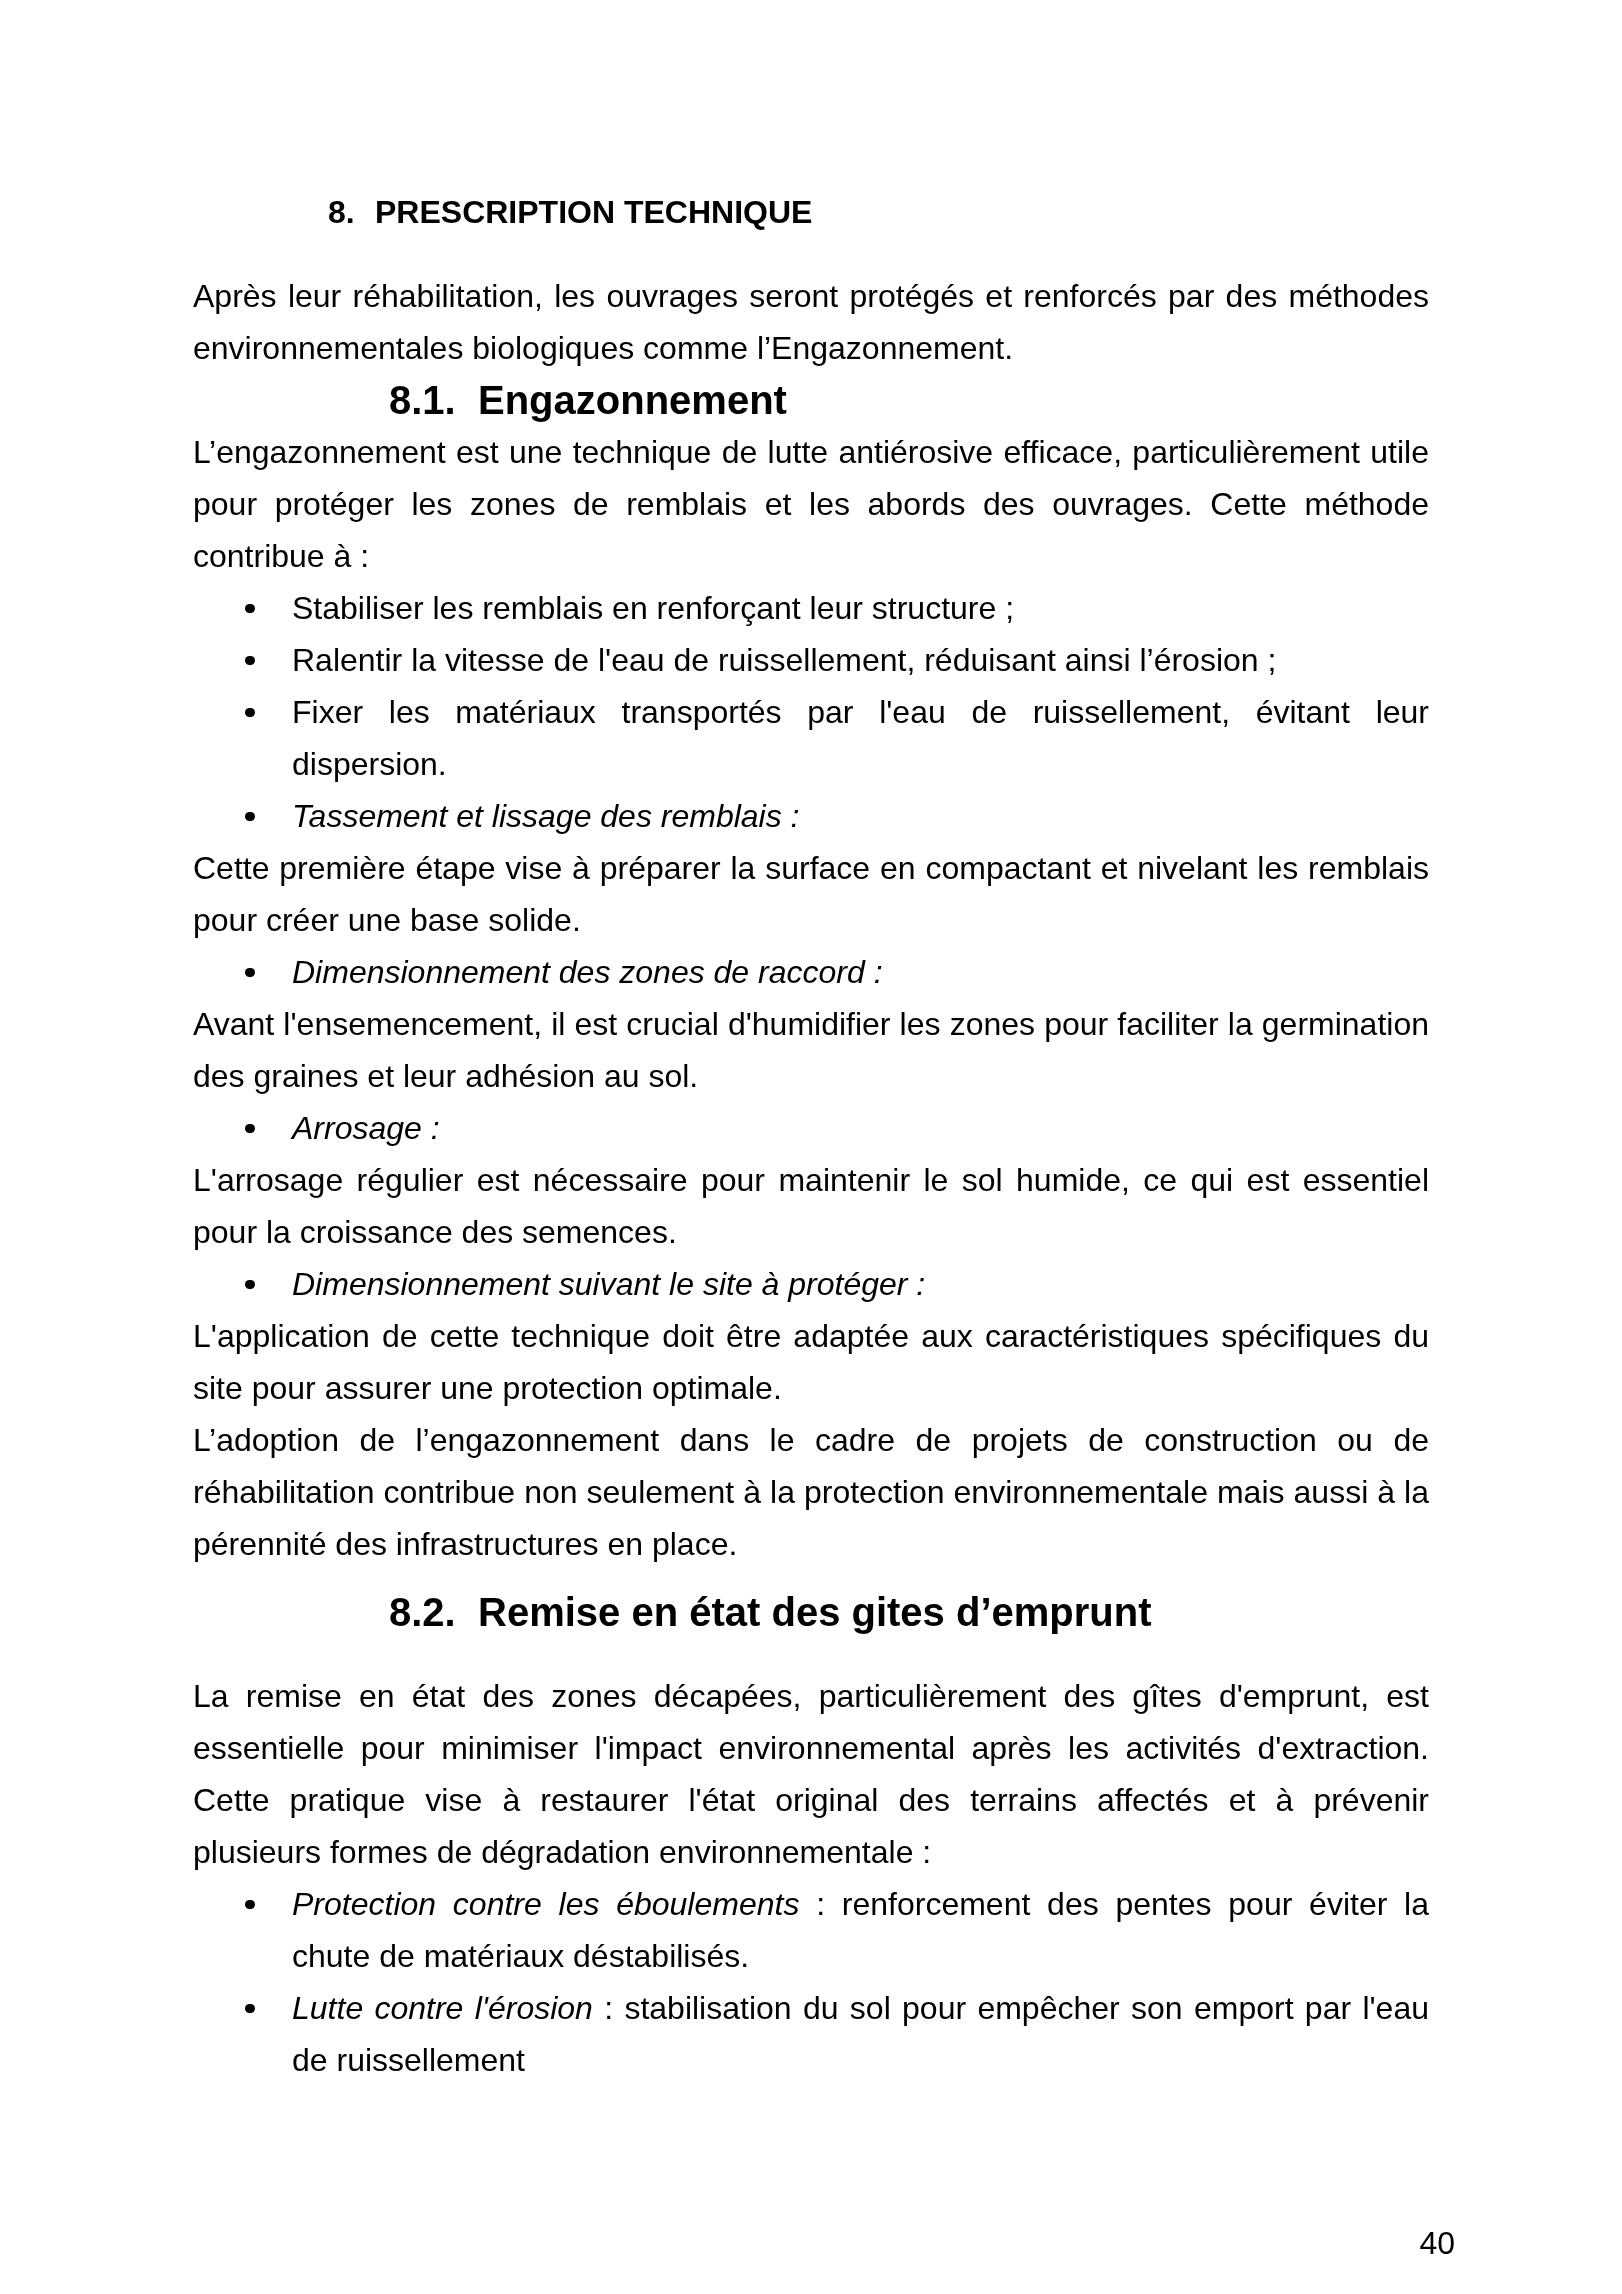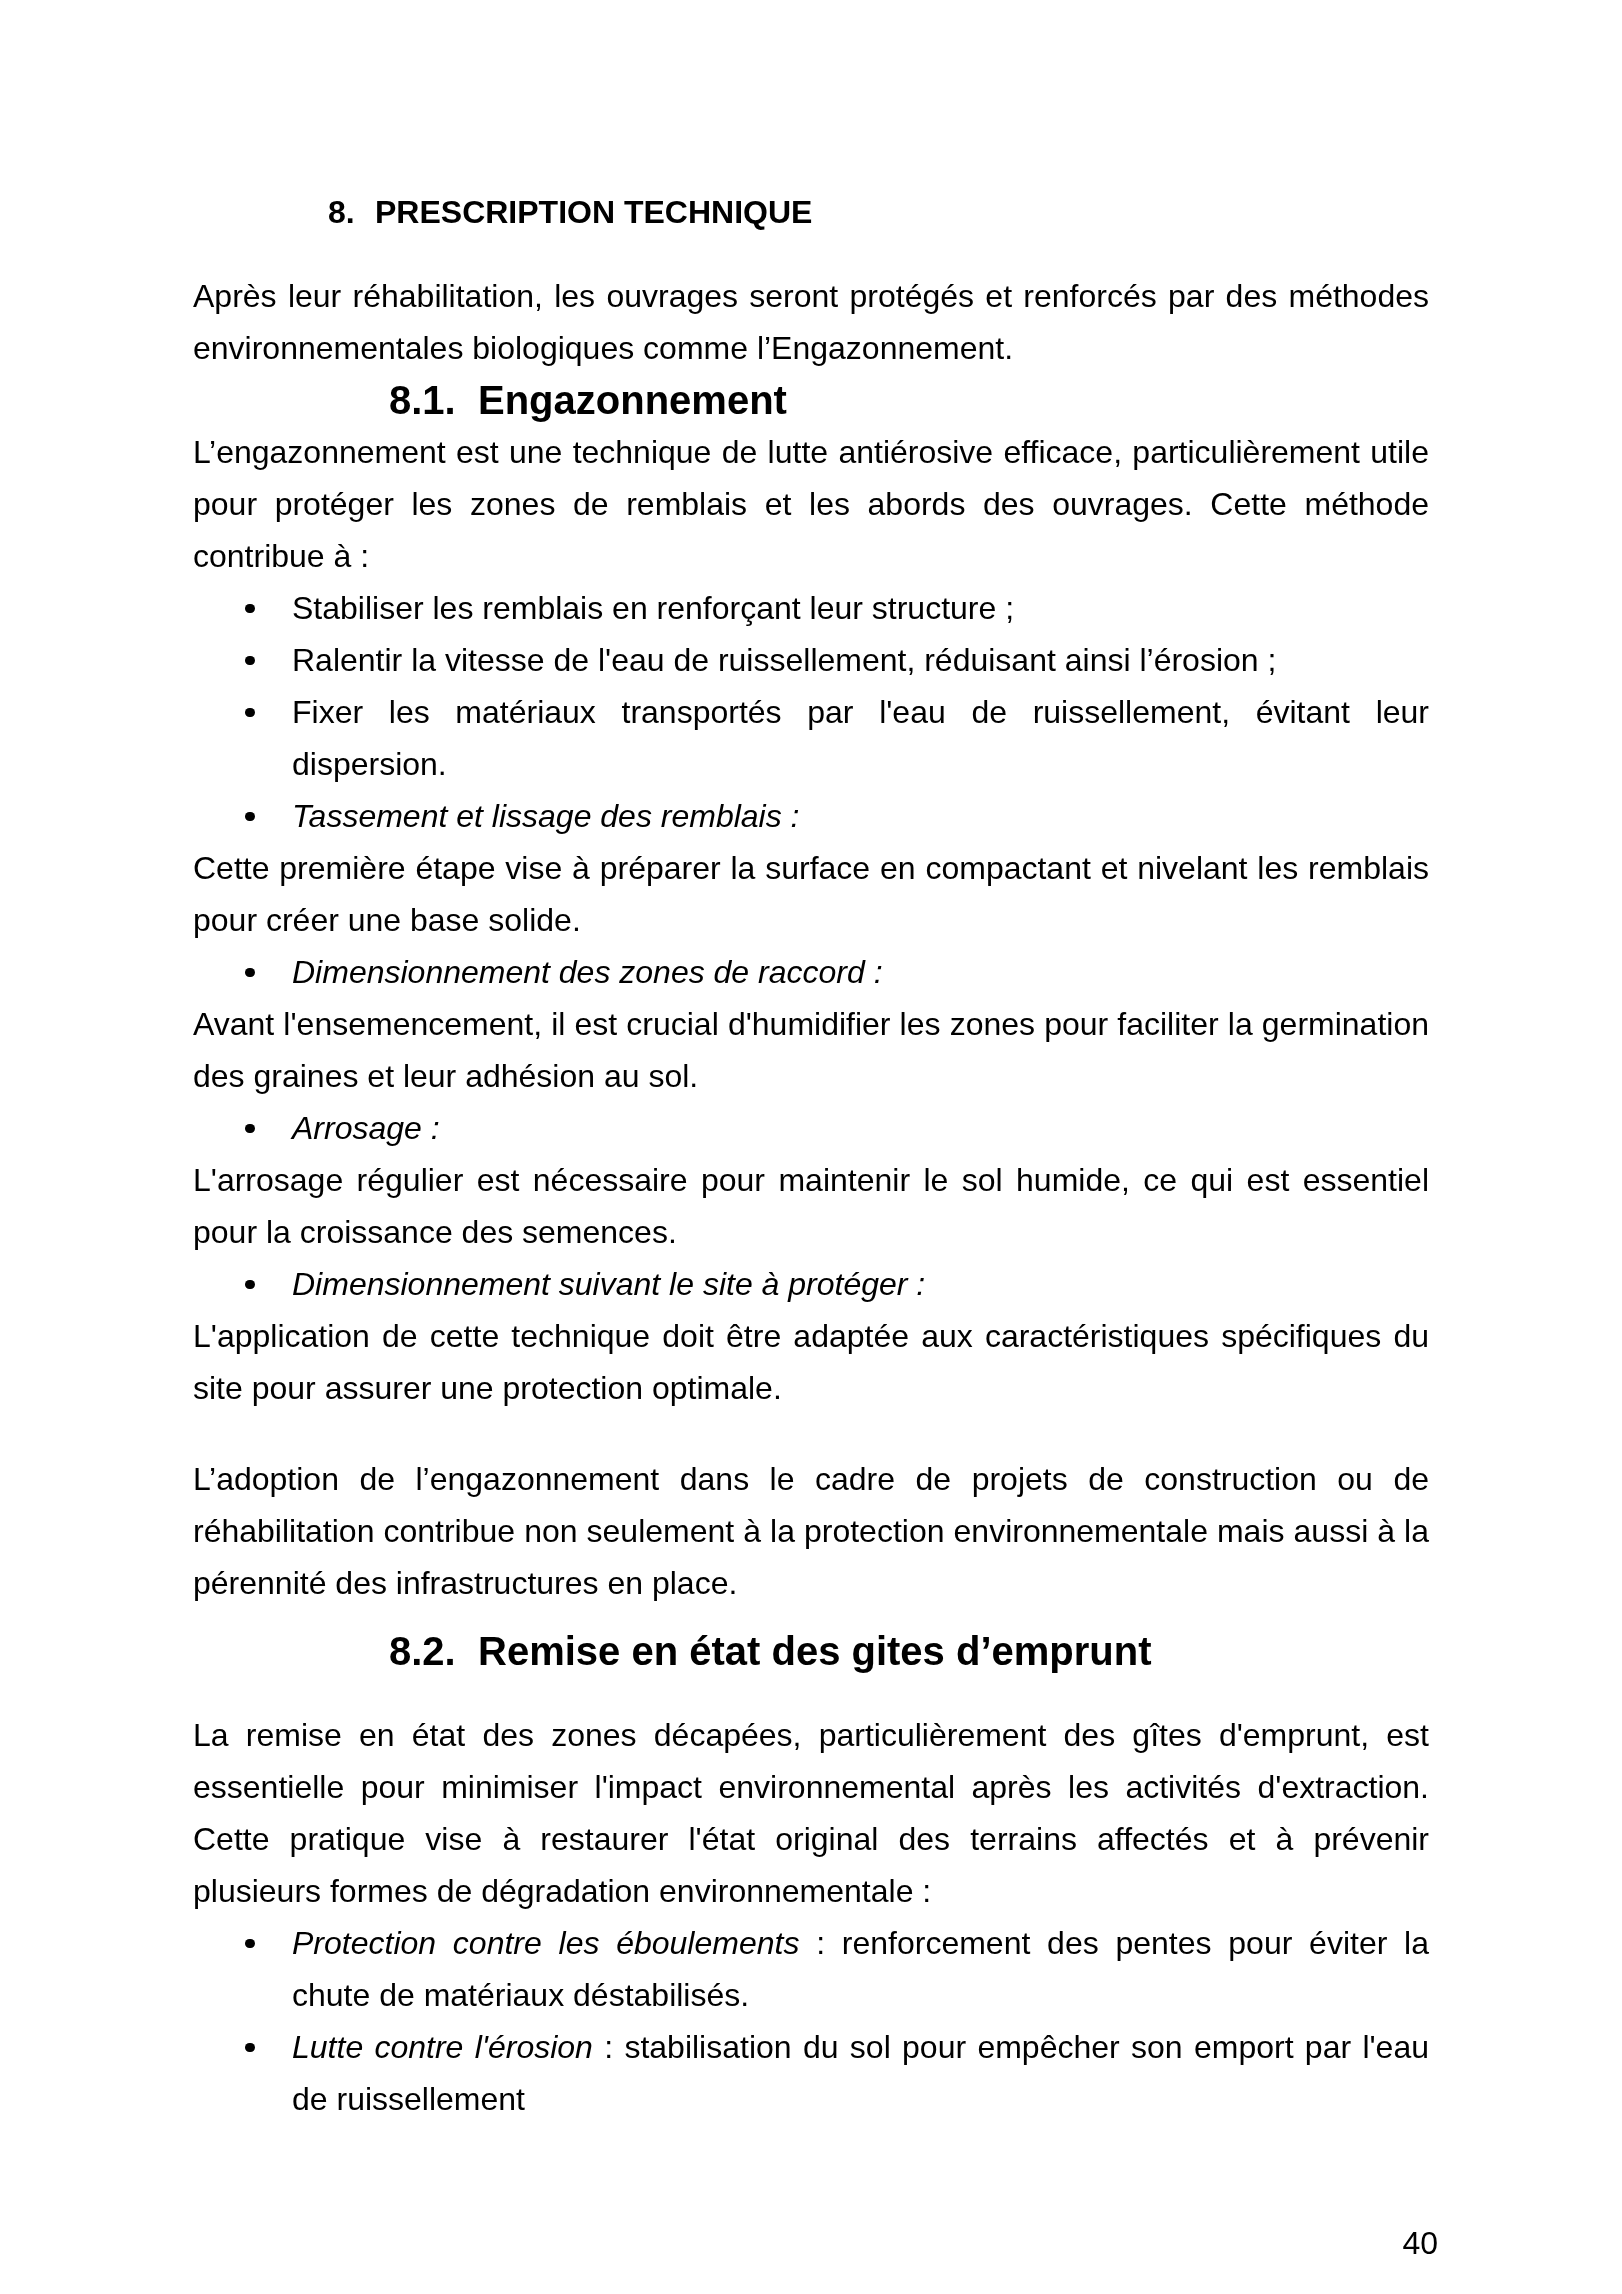--- a/index.html
+++ b/index.html
@@ -38,40 +38,40 @@
     font-weight: 700;
     font-size: 40px;
     line-height: 52px;
   }
   .h2 .hnum { flex: 0 0 89px; }
   .h2.spaced { margin-top: 16px; margin-bottom: 32px; }
   .para {
     margin: 0;
     text-align: justify;
   }
-  .para.gap-before { margin-top: 39px; }
+  .para.gap-before { }
   .bullet {
     position: relative;
     padding-left: 99px;
     text-align: justify;
   }
   .dot {
     position: absolute;
     left: 52px;
     top: 21.6px;
     width: 9.8px;
     height: 9.8px;
     border-radius: 50%;
     background: #000000;
   }
   .it { font-style: italic; }
   .page-number {
     position: absolute;
     top: 2217px;
-    right: 184px;
+    right: 167px;
     line-height: 52px;
   }
 </style>
 </head>
 <body>
 
 <div class="page">
   <div class="content">
 
     <div class="h1">

